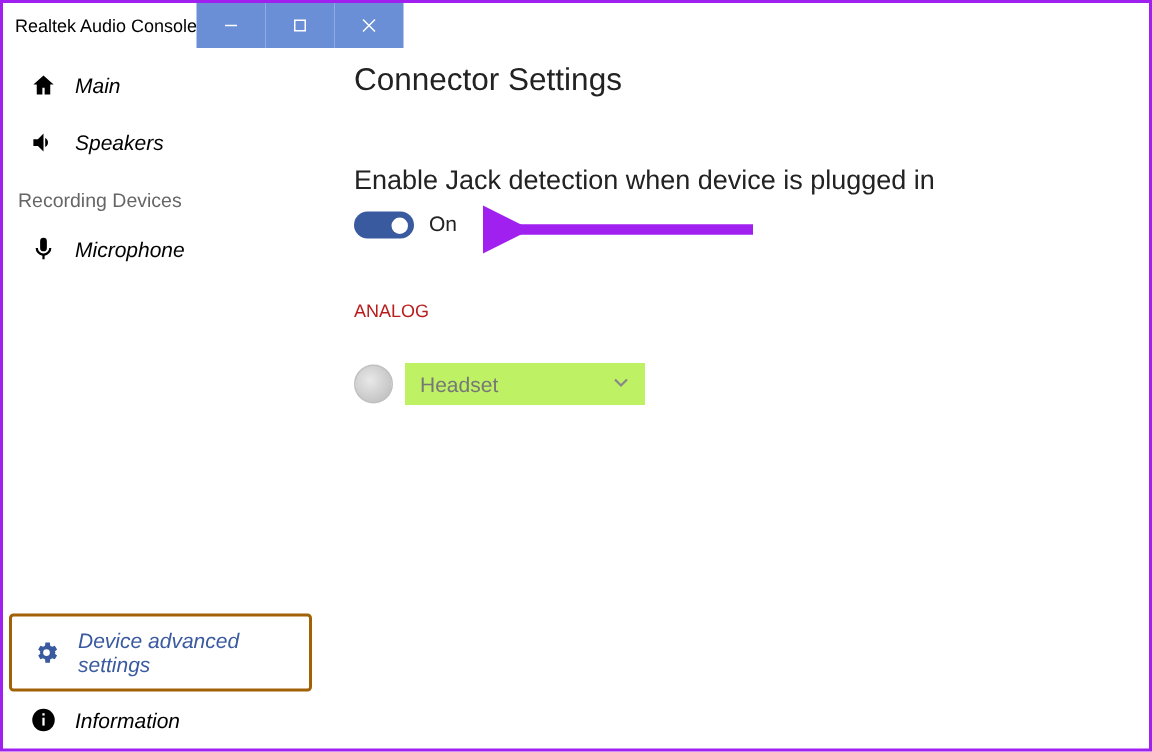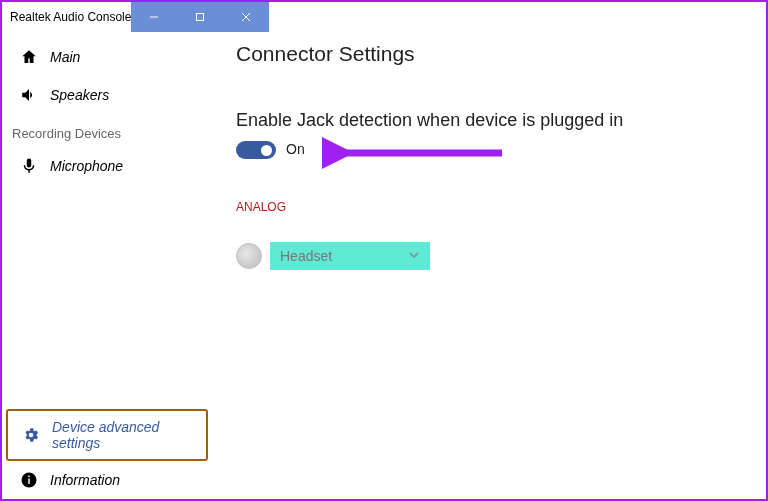--- a/index.html
+++ b/index.html
@@ -30,21 +30,21 @@
     .toggle::after { content: ''; position: absolute; width: 11px; height: 11px; background: #fff; border-radius: 50%; top: 3.5px; right: 4px; }
     .toggle-state { font-size: 14px; color: #222; }
 
     .arrow { position: absolute; left: 86px; top: -6px; }
 
     .subsection-title { font-size: 19px; font-weight: 400; color: #222; margin-bottom: 14px; }
     .category-label { font-size: 12px; color: #b91c1c; margin-bottom: 28px; }
 
     .dropdown-row { display: flex; align-items: center; gap: 8px; }
     .jack-icon { width: 26px; height: 26px; border-radius: 50%; background: radial-gradient(circle at 40% 40%, #e8e8e8, #b8b8b8); border: 1px solid #c0c0c0; }
-    .dropdown { width: 160px; height: 28px; background: #5eead4; display: flex; align-items: center; justify-content: space-between; padding: 0 10px; color: #777; font-size: 14px; }
+    .dropdown { width: 160px; height: 28px; background: #bef264; display: flex; align-items: center; justify-content: space-between; padding: 0 10px; color: #777; font-size: 14px; }
     .dropdown-chevron { color: #888; }
   </style>
 </head>
 <body>
 
 <div class="titlebar">
   <span class="titlebar-title">Realtek Audio Console</span>
   <div class="titlebar-controls">
     <div class="titlebar-btn minimize">
       <svg width="10" height="10" viewBox="0 0 10 10">

